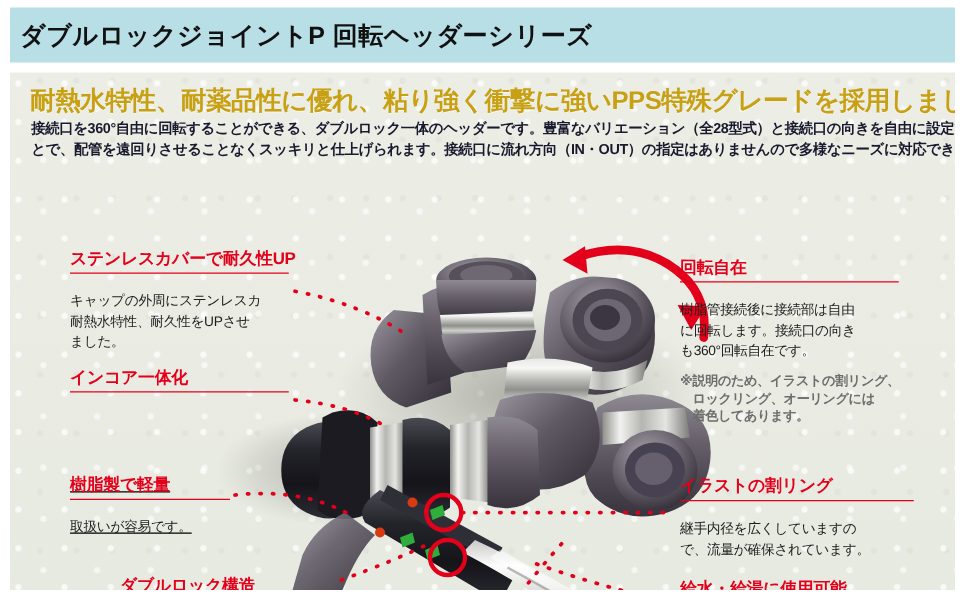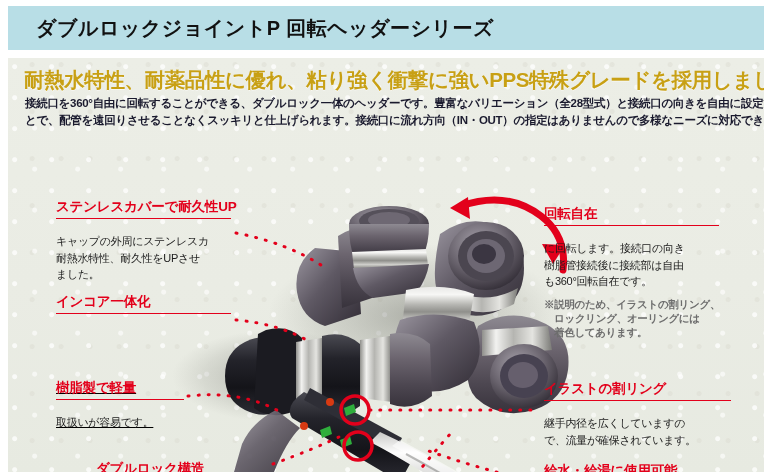--- a/index.html
+++ b/index.html
@@ -24,21 +24,21 @@
     height: 44px;
     background: #b8dee6;
     display: flex;
     align-items: center;
   }
   .header-title {
     font-size: 20px;
     font-weight: bold;
     color: #111111;
     letter-spacing: 0.5px;
-    padding-left: 28px;
+    padding-left: 8px;
     white-space: nowrap;
   }
 
   
   .paper {
     position: absolute;
     left: 8px;
     top: 58px;
     width: 756px;
     height: 414px;
@@ -110,21 +110,20 @@
   .note {
     position: absolute;
     left: 536px;
     top: 240px;
     width: 200px;
     font-size: 10.5px;
     line-height: 14px;
     color: #6d6d6d;
     letter-spacing: -0.3px;
     font-weight: bold;
-    font-family: Liberation Mono, monospace;
   }
   .note div { white-space: nowrap; }
   .note .indent { padding-left: 10px; }
 
   
   .stage {
     position: absolute;
     left: 0; top: 0;
     width: 756px; height: 414px;
     pointer-events: none;
@@ -313,22 +312,22 @@
   </div>
 
   <div class="callout" id="co-dbllock">
     <div class="c-head">ダブルロック構造</div>
 
   </div>
 
   <div class="callout" id="co-rotate">
     <div class="c-head">回転自在</div>
     <div class="c-body">
+      <div>樹脂管接続後に接続部は自由</div>
       <div>に回転します。接続口の向き</div>
-      <div>樹脂管接続後に接続部は自由</div>
       <div>も360°回転自在です。</div>
     </div>
   </div>
 
   <div class="callout" id="co-seal">
     <div class="c-head">イラストの割リング</div>
     <div class="c-body">
       <div>継手内径を広くしていますの</div>
       <div>で、流量が確保されています。</div>
     </div>

